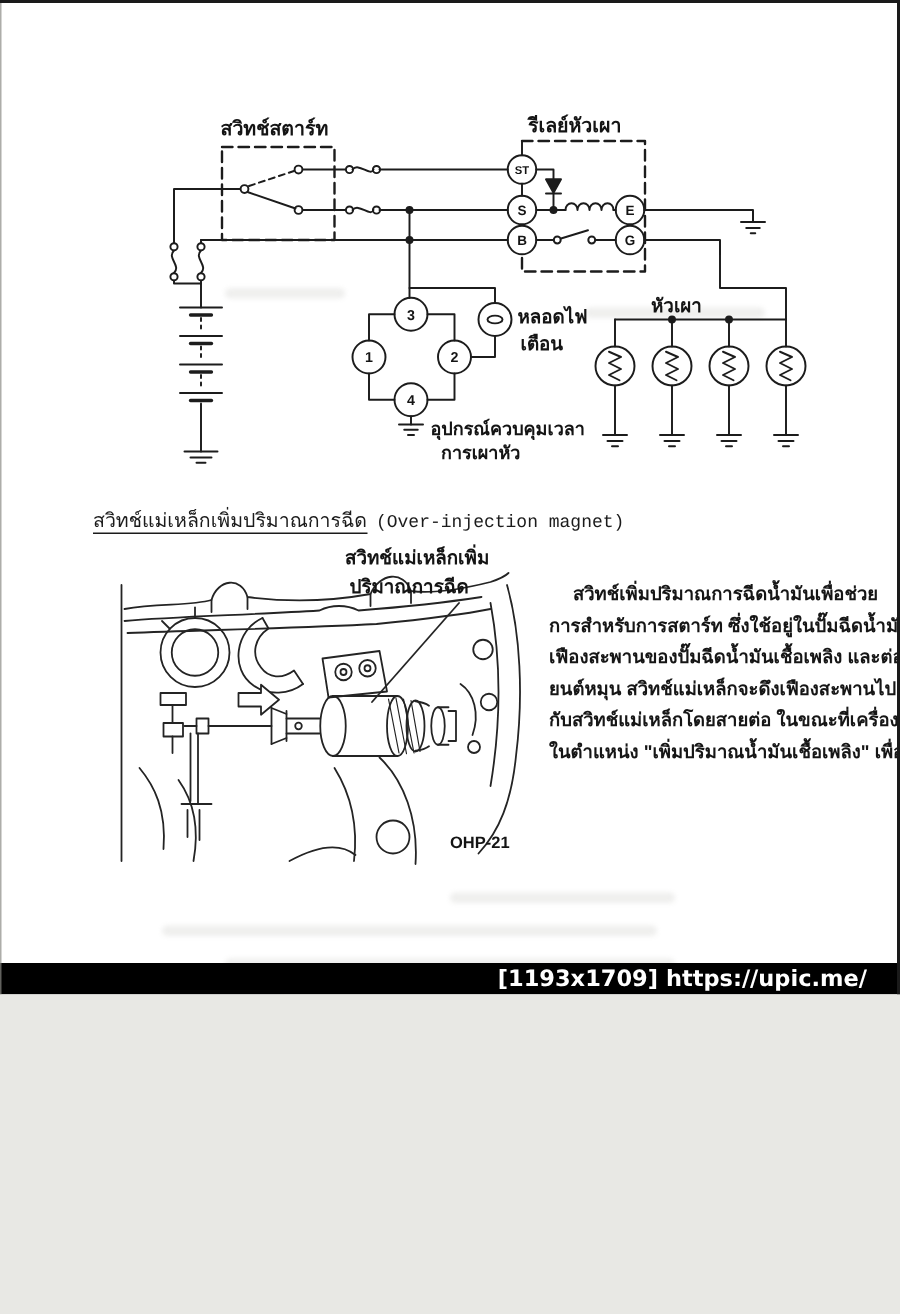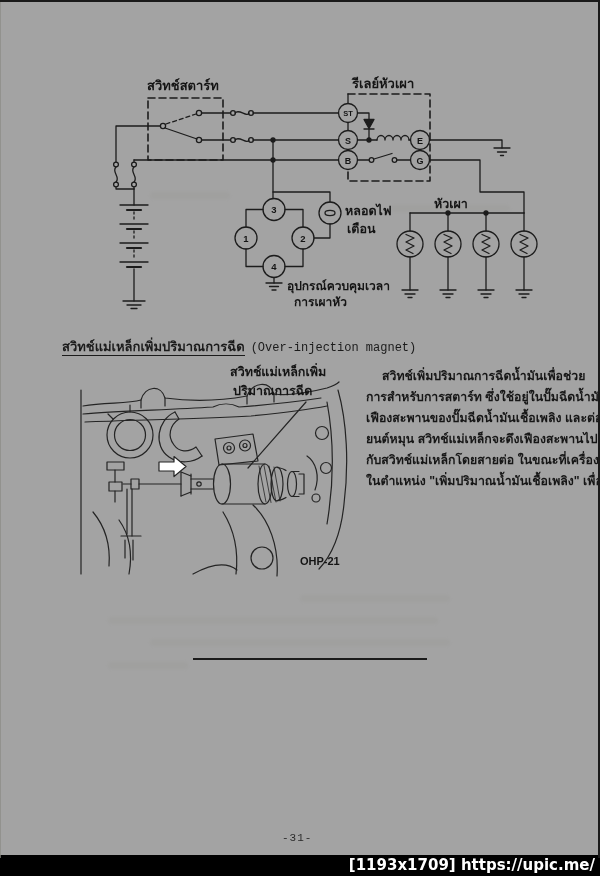--- a/index.html
+++ b/index.html
@@ -1,47 +1,47 @@
 <!DOCTYPE html>
 <html><head>
 <meta charset="utf-8">
 <style>
   html,body{margin:0;padding:0;background:#e8e8e4;}
   .page{
-    position:relative;width:600px;height:876px;overflow:hidden;
-    background:#a3a3a3;
+    position:relative;width:600px;height:663px;overflow:hidden;
+    background:#ffffff;
     font-family:"Liberation Sans","DejaVu Sans",sans-serif;
     color:#1b1b1b;
     border-top:2px solid #1a1a1a;
     box-sizing:border-box;
   }
   .edge-right{position:absolute;right:0;top:0;width:2px;height:856px;background:#1a1a1a;}
   .edge-left{position:absolute;left:0;top:0;width:1px;height:856px;background:#8a8a85;opacity:.7;}
 
   svg text{font-family:"Liberation Sans","DejaVu Sans",sans-serif;fill:#141414;}
   .circuit{position:absolute;left:0;top:0;}
   .figure{position:absolute;left:75px;top:360px;}
 
   .heading{position:absolute;left:62px;top:334px;font-size:13px;white-space:nowrap;}
-  .heading .thai{font-weight:bold;border-bottom:1.5px solid #1b1b1b;padding-bottom:1px;}
+  .heading .thai{font-weight:normal;border-bottom:1.5px solid #1b1b1b;padding-bottom:1px;}
   .heading .eng{font-family:"Liberation Mono","DejaVu Sans Mono",monospace;font-size:12px;margin-left:6px;}
 
-  .bodycol{position:absolute;left:366px;top:364px;width:196px;}
+  .bodycol{position:absolute;left:366px;top:384px;width:196px;}
   .bodycol .ln{font-size:12.3px;font-weight:600;line-height:20.9px;white-space:nowrap;color:#161616;}
   .bodycol .ln.first{text-indent:16px;}
 
   .divider{position:absolute;left:193px;top:656px;width:234px;height:2px;background:#1b1b1b;}
 
   .pagenum{position:absolute;left:282px;top:830px;
     font-family:"Liberation Mono","DejaVu Sans Mono",monospace;
     font-size:11px;letter-spacing:1px;color:#2a2a2a;}
 
   .footer-bar{position:absolute;left:0;bottom:0;width:600px;height:21px;background:#000;
     color:#fff;text-align:right;font-weight:bold;font-size:15px;line-height:21px;
-    padding-right:5px;box-sizing:border-box;font-family:"DejaVu Sans",sans-serif;}
+    padding-right:22px;box-sizing:border-box;font-family:"DejaVu Sans",sans-serif;}
 
   .bleed{position:absolute;background:#8f8f86;opacity:.14;filter:blur(1.6px);
     height:7px;border-radius:4px;pointer-events:none;}
 </style>
 </head>
 <body>
 
 <div class="page">
 
   <div class="bleed" style="left:390px;top:203px;width:120px;"></div>

